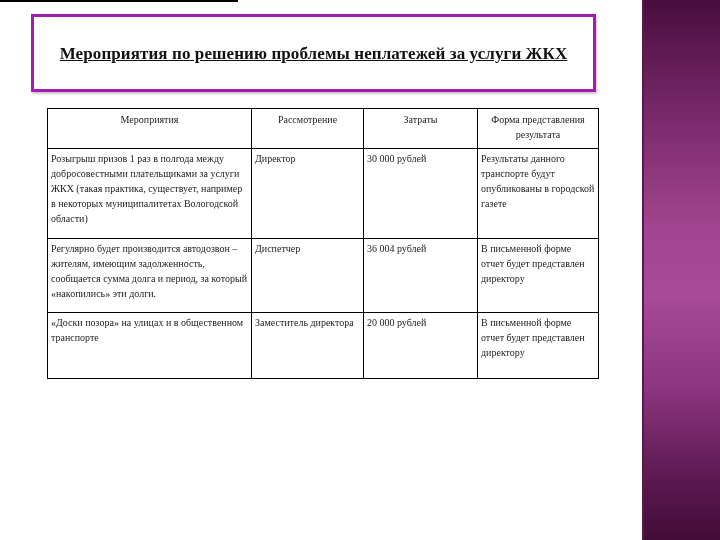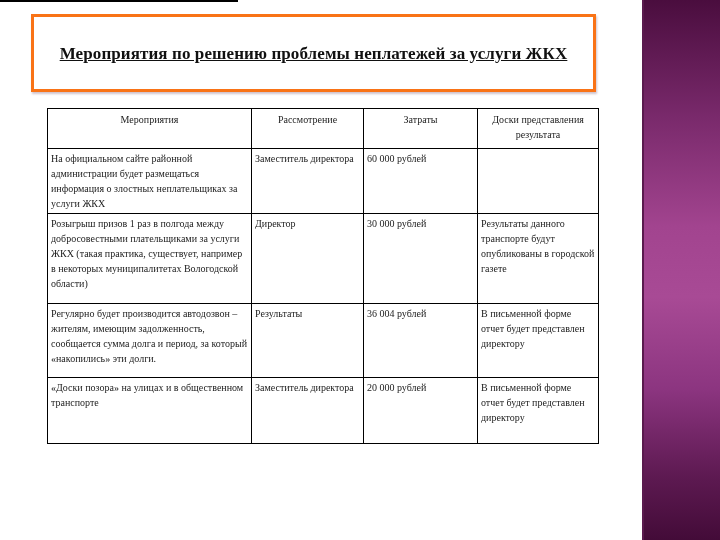--- a/index.html
+++ b/index.html
@@ -12,21 +12,21 @@
     .top-line {
       position: absolute; left: 0; top: 0; width: 238px; height: 2px; background: #000;
     }
     .sidebar {
       position: absolute; left: 642px; top: 0; width: 78px; height: 540px;
       background: linear-gradient(to bottom, #4a0d3e 0%, #7a2a6c 22%, #a2448f 42%, #a84a95 55%, #8c3580 72%, #5e1a52 88%, #430b38 100%);
       border-left: 2px solid #5a1a4e;
     }
     .title-box {
       position: absolute; left: 31px; top: 14px; width: 559px; height: 72px;
-      border: 3px solid #f97316;
+      border: 3px solid #a21caf;
       box-shadow: 1px 2px 2px rgba(120,80,110,0.35);
       background: #fff;
     }
     .title-text {
       position: absolute; left: 0; right: 0; top: 28px;
       text-align: center; font-weight: bold; font-size: 17px; line-height: 17px;
       text-decoration: underline; letter-spacing: 0.1px;
     }
     table.plan {
       position: absolute; left: 47px; top: 108px; width: 551px;
@@ -65,39 +65,33 @@
     <col class="c1">
       <col class="c2">
       <col class="c3">
       <col class="c4">
   </colgroup>
   <thead>
     <tr>
       <th>Мероприятия</th>
       <th>Рассмотрение</th>
       <th>Затраты</th>
-      <th>Доски представления результата</th>
+      <th>Форма представления результата</th>
     </tr>
   </thead>
   <tbody>
-    <tr class="r1">
-      <td>На официальном сайте районной администрации будет размещаться информация о злостных неплательщиках за услуги ЖКХ</td>
-      <td>Заместитель директора</td>
-      <td>60 000 рублей</td>
-      <td></td>
-    </tr>
     <tr class="r2">
       <td>Розыгрыш призов 1 раз в полгода между добросовестными плательщиками за услуги ЖКХ (такая практика, существует, например в некоторых муниципалитетах Вологодской области)</td>
       <td>Директор</td>
       <td>30 000 рублей</td>
       <td>Результаты данного транспорте будут опубликованы в городской газете</td>
     </tr>
     <tr class="r3">
       <td>Регулярно будет производится автодозвон – жителям, имеющим задолженность, сообщается сумма долга и период, за который «накопились» эти долги.</td>
-      <td>Результаты</td>
+      <td>Диспетчер</td>
       <td>36 004 рублей</td>
       <td>В письменной форме отчет будет представлен директору</td>
     </tr>
     <tr class="r4">
       <td>«Доски позора» на улицах и в общественном транспорте</td>
       <td>Заместитель директора</td>
       <td>20 000 рублей</td>
       <td>В письменной форме отчет будет представлен директору</td>
     </tr>
   </tbody>

